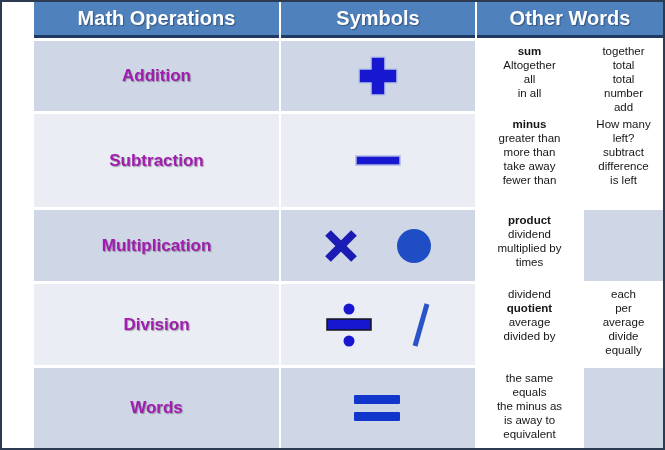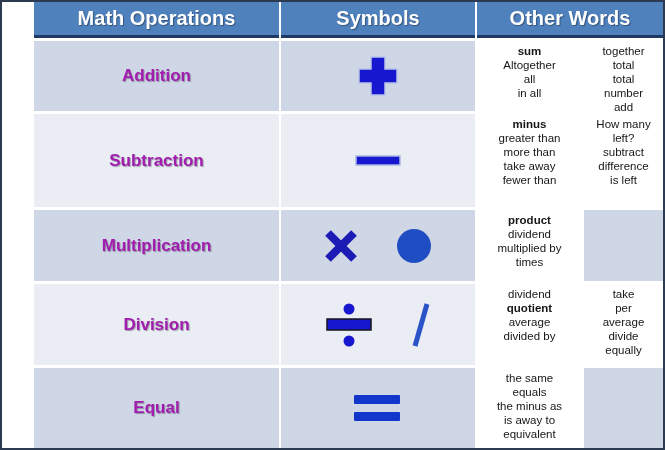--- a/index.html
+++ b/index.html
@@ -141,28 +141,28 @@
         </svg>
       </span>
     </div>
   <div class="word-cell shade-light filled">
       <div class="word-line">dividend</div>
       <div class="word-line bold">quotient</div>
       <div class="word-line">average</div>
       <div class="word-line">divided by</div>
     </div>
   <div class="word-cell shade-light filled">
-      <div class="word-line">take</div>
+      <div class="word-line">each</div>
       <div class="word-line">per</div>
       <div class="word-line">average</div>
       <div class="word-line">divide equally</div>
     </div>
 
   <div class="op-cell shade-dark">
-    <span class="op-label">Equal</span>
+    <span class="op-label">Words</span>
   </div>
   <div class="sym-cell sym-wrap shade-dark">
       <span class="symbol">
         <svg width="48" height="27" viewBox="0 0 48 27">
           <rect x="0" y="0" width="46" height="9" rx="1" fill="#1236cc"></rect>
           <rect x="0" y="17" width="46" height="9" rx="1" fill="#1236cc"></rect>
         </svg>
       </span>
     </div>
   <div class="word-cell shade-dark filled">

